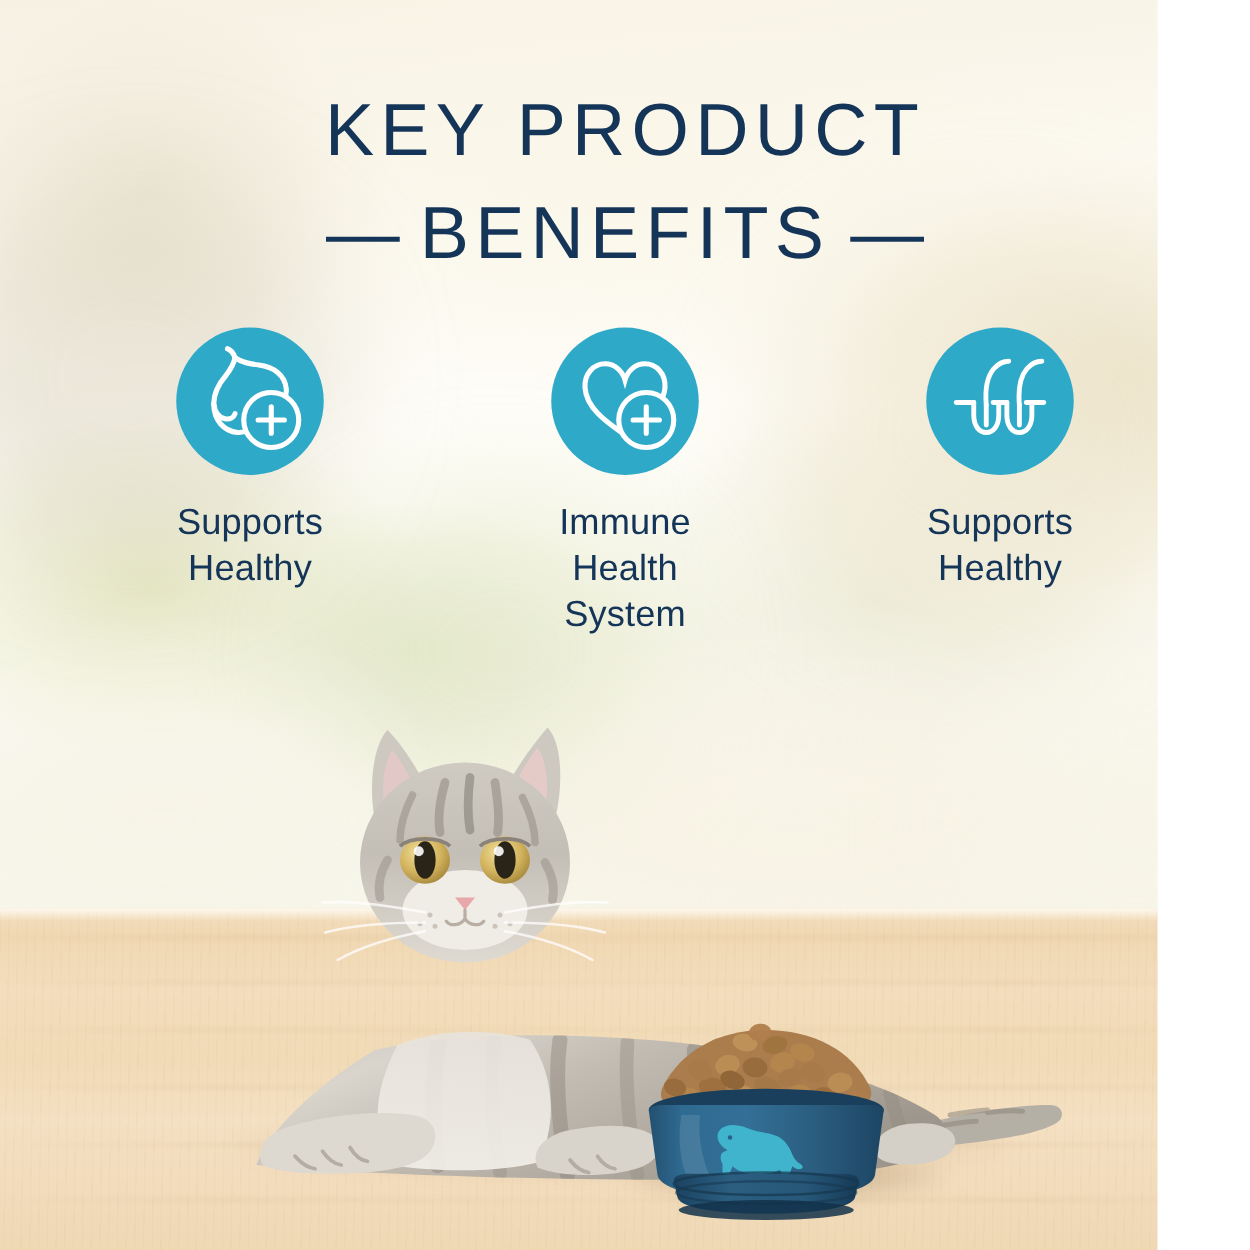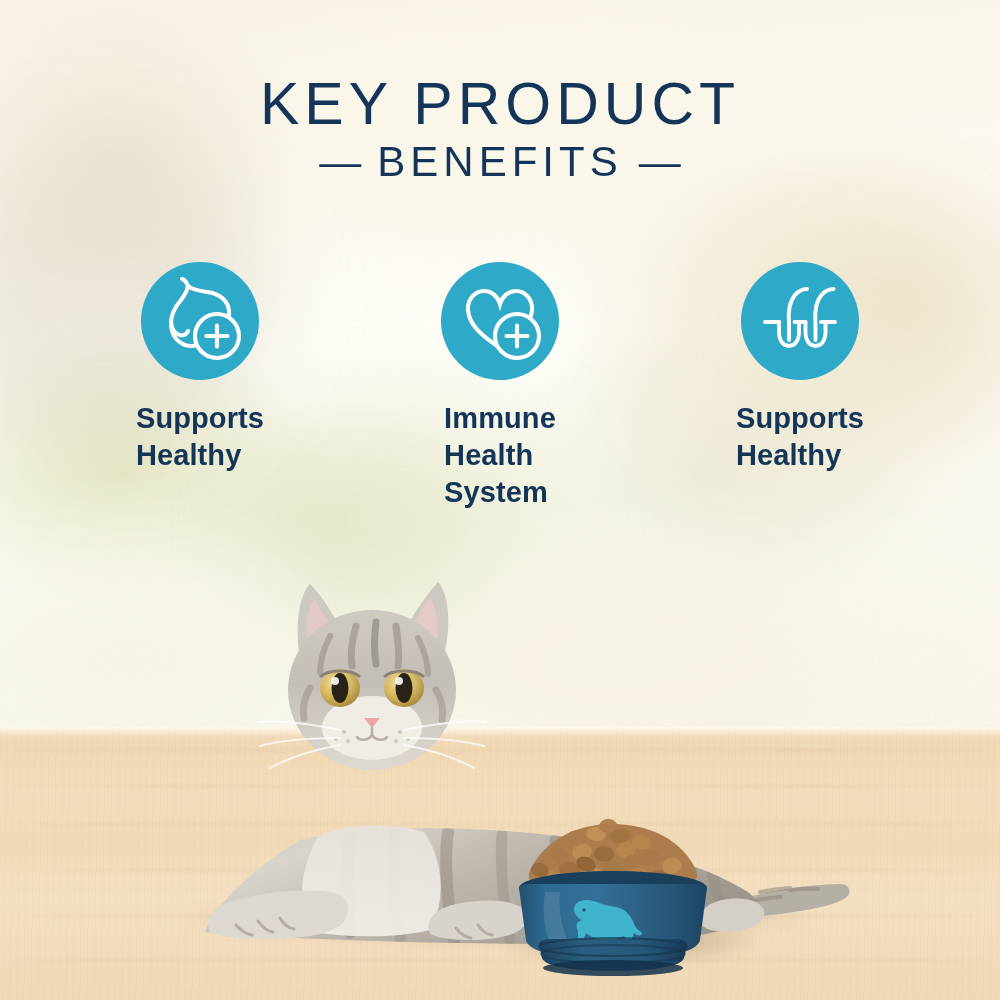--- a/index.html
+++ b/index.html
@@ -7,21 +7,21 @@
     margin: 0;
     padding: 0;
     background: #ffffff;
   }
   body {
     font-family: "Liberation Sans", sans-serif;
   }
 
   .poster {
     position: relative;
-    width: 1000px;
+    width: 926px;
     height: 1000px;
     overflow: hidden;
     background: #fdfcf5;
   }
 
   
   .bg-wall {
     position: absolute;
     left: 0; top: 0;
     width: 1000px; height: 740px;
@@ -97,23 +97,23 @@
     letter-spacing: 4px;
     -webkit-font-smoothing: antialiased;
   }
   .headline .line1 {
     display: block;
     font-size: 59px;
     letter-spacing: 5px;
   }
   .headline .line2 {
     display: block;
-    font-size: 42px;
+    font-size: 59px;
     letter-spacing: 5px;
-    margin-top: 5px;
+    margin-top: 21px;
     white-space: nowrap;
   }
   .headline .dash {
     display: inline-block;
     font-weight: 300;
     letter-spacing: 0;
   }
   .headline .dash.left  { margin-right: 16px; }
   .headline .dash.right { margin-left: 16px; }
 
@@ -139,23 +139,23 @@
     background: #2fa9c8;
     display: flex;
     align-items: center;
     justify-content: center;
     overflow: visible;
   }
   .benefit-label {
     margin-top: 20px;
     color: #143458;
     font-size: 29px;
-    font-weight: bold;
+    font-weight: normal;
     line-height: 1.28;
-    text-align: left;
+    text-align: center;
     letter-spacing: 0.1px;
   }
   .benefit-label span { display: block; }
 
   
   .photo-stage {
     position: absolute;
     left: 0;
     top: 540px;
     width: 1000px;

